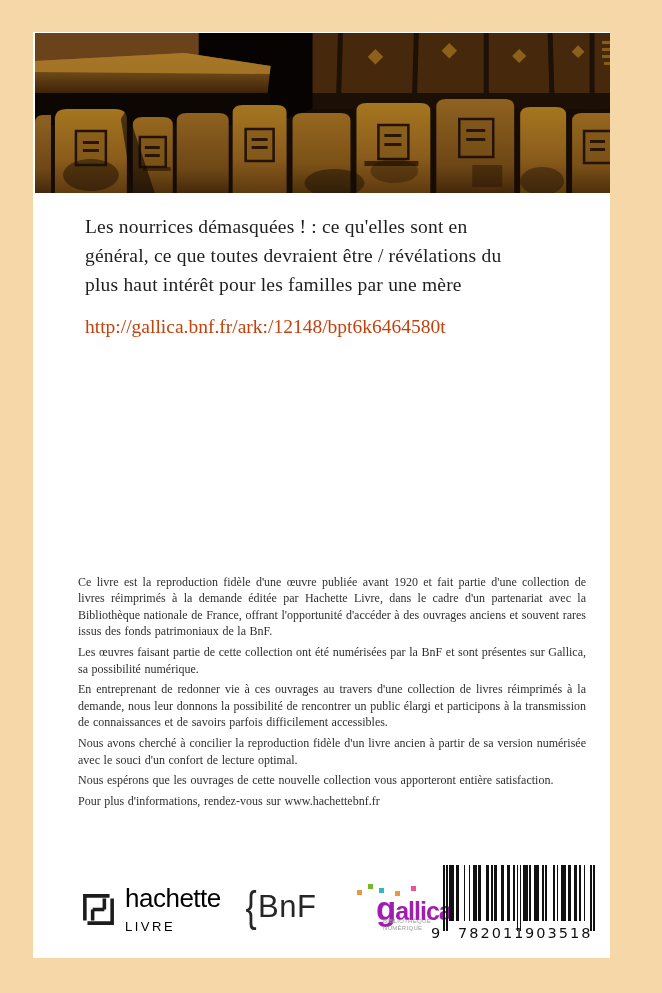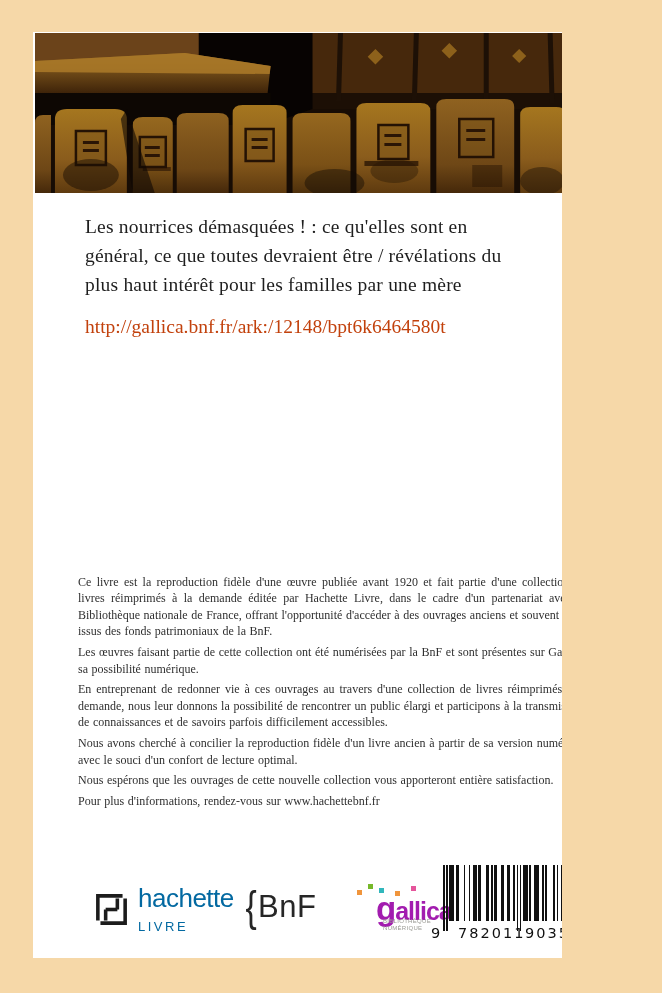--- a/index.html
+++ b/index.html
@@ -1,19 +1,19 @@
 <!DOCTYPE html>
 <html><head>
 <meta charset="utf-8">
 <style>
   * { margin: 0; padding: 0; box-sizing: border-box; }
   html, body { background: #f6d8a8; }
   .page {
     position: relative;
-    width: 562px; height: 993px;
+    width: 610px; height: 993px;
     background: #f6d8a8;
     overflow: hidden;
     font-family: "Liberation Serif", serif;
   }
   .card {
     position: absolute;
     left: 33px; top: 32px;
     width: 595px; height: 926px;
     background: #ffffff;
   }
@@ -48,23 +48,23 @@
     font-size: 12px;
     line-height: 16.4px;
     text-align: justify;
     word-spacing: 0.6px;
   }
   .body-block p { margin: 0 0 4.5px 0; }
   .body-block p:last-child { text-align: left; }
 
   
   .hachette {
-    position: absolute; left: 59px; top: 853px;
+    position: absolute; left: 46px; top: 853px;
     display: flex; align-items: center; gap: 7px;
-    color: #0369a1;
+    color: #000000;
   }
   .hachette .mark { width: 39px; height: 39px; display: block; }
   .hachette .words { font-family: "Liberation Sans", sans-serif; line-height: 1; }
   .hachette .name { font-size: 26px; letter-spacing: -0.5px; }
   .hachette .sub  { font-size: 13px; letter-spacing: 2.5px; margin-top: 9px; }
 
   .bnf {
     position: absolute; left: 211px; top: 857px;
     display: flex; align-items: center;
     color: #262626;

